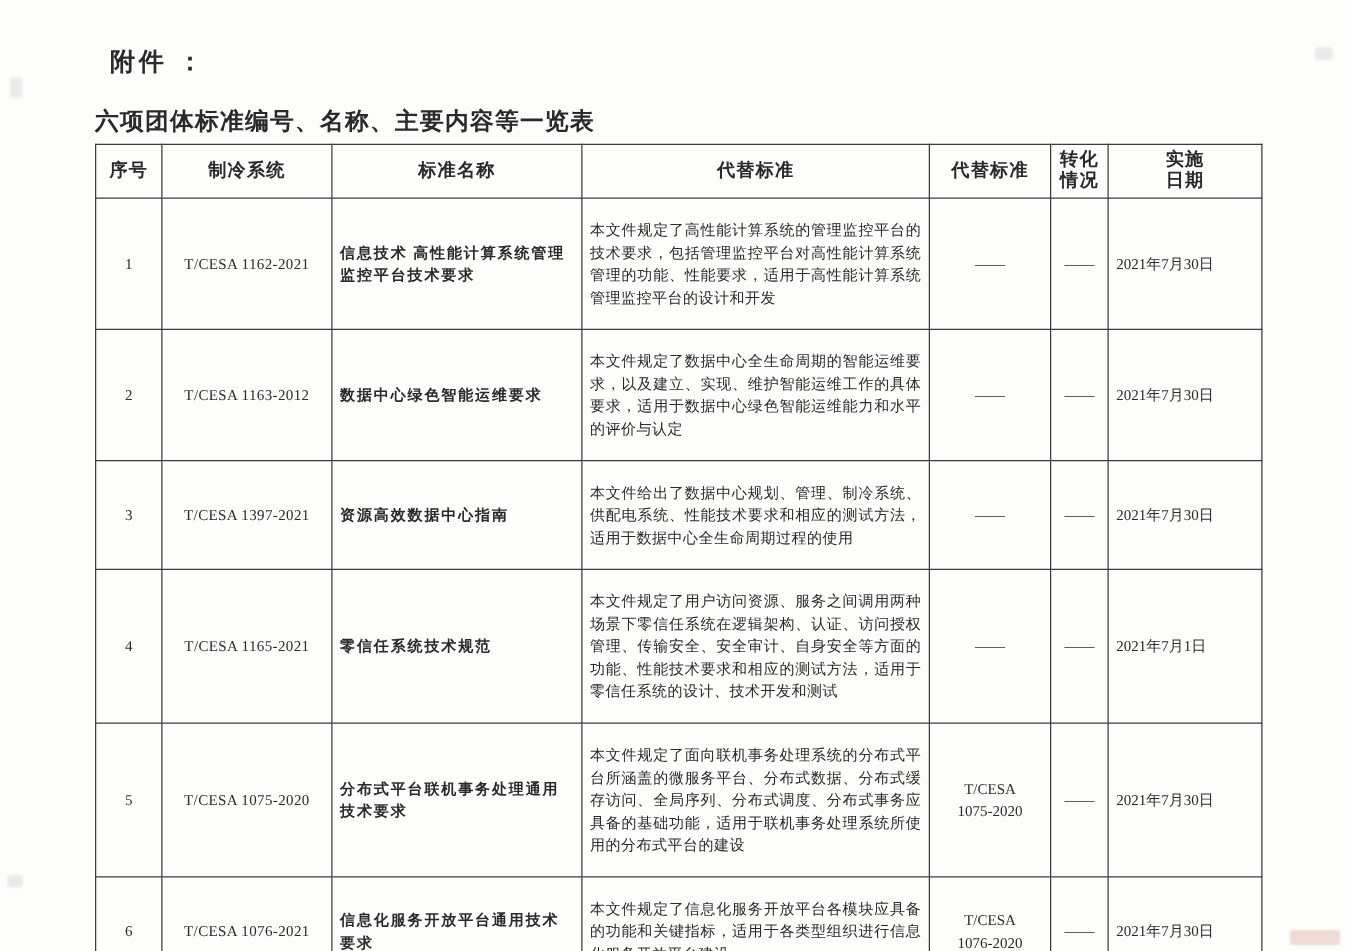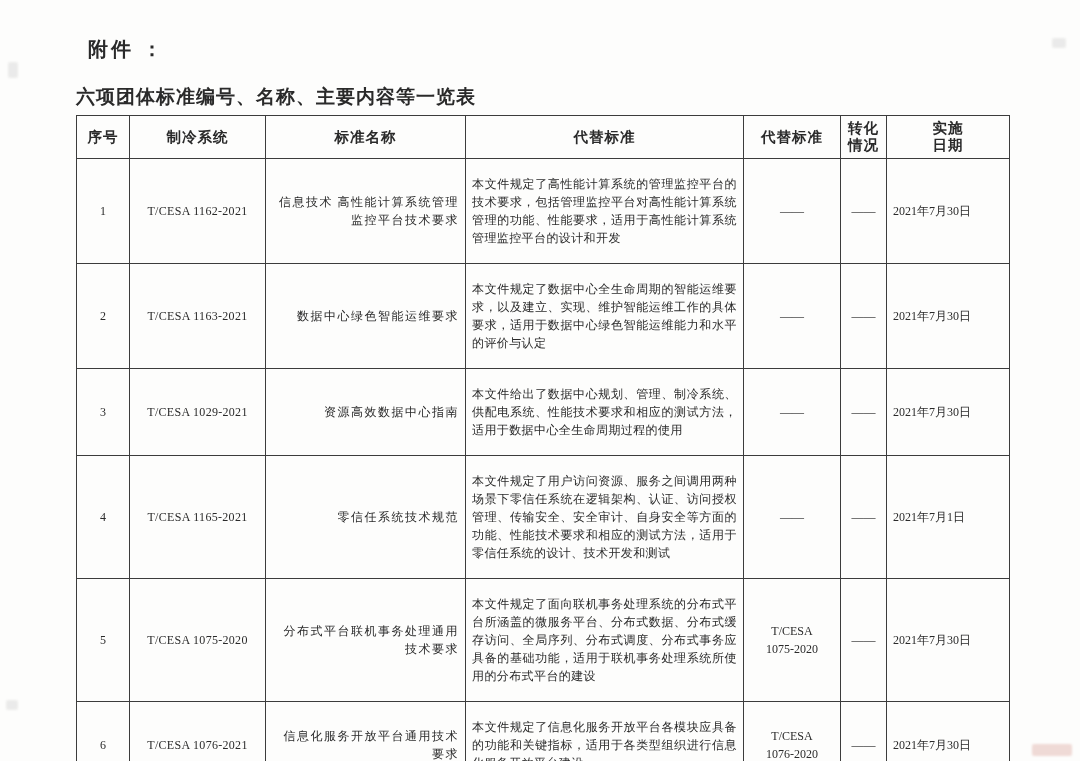--- a/index.html
+++ b/index.html
@@ -70,25 +70,26 @@
 
   td.c-seq  { text-align: center; font-size: 14px; }
   td.c-code {
     text-align: center;
     padding-left: 11px;
     font-size: 15px;
     letter-spacing: 0.3px;
     white-space: nowrap;
   }
   td.c-name {
-    text-align: right;
+    text-align: left;
     padding-left: 10px;
     padding-right: 8px;
     letter-spacing: 1.5px;
     line-height: 24px;
+    font-weight: bold;
   }
   td.c-content {
     text-align: justify;
     vertical-align: top;
     padding: 3px 8px 2px 8px;
     font-size: 13px;
     line-height: 17.8px;
     letter-spacing: 0.4px;
   }
   td.c-replaced, td.c-conv {
@@ -154,30 +155,30 @@
       <td class="c-seq">1</td>
       <td class="c-code">T/CESA 1162-2021</td>
       <td class="c-name">信息技术 高性能计算系统管理监控平台技术要求</td>
       <td class="c-content">本文件规定了高性能计算系统的管理监控平台的技术要求，包括管理监控平台对高性能计算系统管理的功能、性能要求，适用于高性能计算系统管理监控平台的设计和开发</td>
       <td class="c-replaced">——</td>
       <td class="c-conv">——</td>
       <td class="c-date">2021年7月30日</td>
     </tr>
     <tr class="row-1">
       <td class="c-seq">2</td>
-      <td class="c-code">T/CESA 1163-2021</td>
+      <td class="c-code">T/CESA 1163-2012</td>
       <td class="c-name">数据中心绿色智能运维要求</td>
       <td class="c-content">本文件规定了数据中心全生命周期的智能运维要求，以及建立、实现、维护智能运维工作的具体要求，适用于数据中心绿色智能运维能力和水平的评价与认定</td>
       <td class="c-replaced">——</td>
       <td class="c-conv">——</td>
       <td class="c-date">2021年7月30日</td>
     </tr>
     <tr class="row-2">
       <td class="c-seq">3</td>
-      <td class="c-code">T/CESA 1029-2021</td>
+      <td class="c-code">T/CESA 1397-2021</td>
       <td class="c-name">资源高效数据中心指南</td>
       <td class="c-content">本文件给出了数据中心规划、管理、制冷系统、供配电系统、性能技术要求和相应的测试方法，适用于数据中心全生命周期过程的使用</td>
       <td class="c-replaced">——</td>
       <td class="c-conv">——</td>
       <td class="c-date">2021年7月30日</td>
     </tr>
     <tr class="row-3">
       <td class="c-seq">4</td>
       <td class="c-code">T/CESA 1165-2021</td>
       <td class="c-name">零信任系统技术规范</td>

